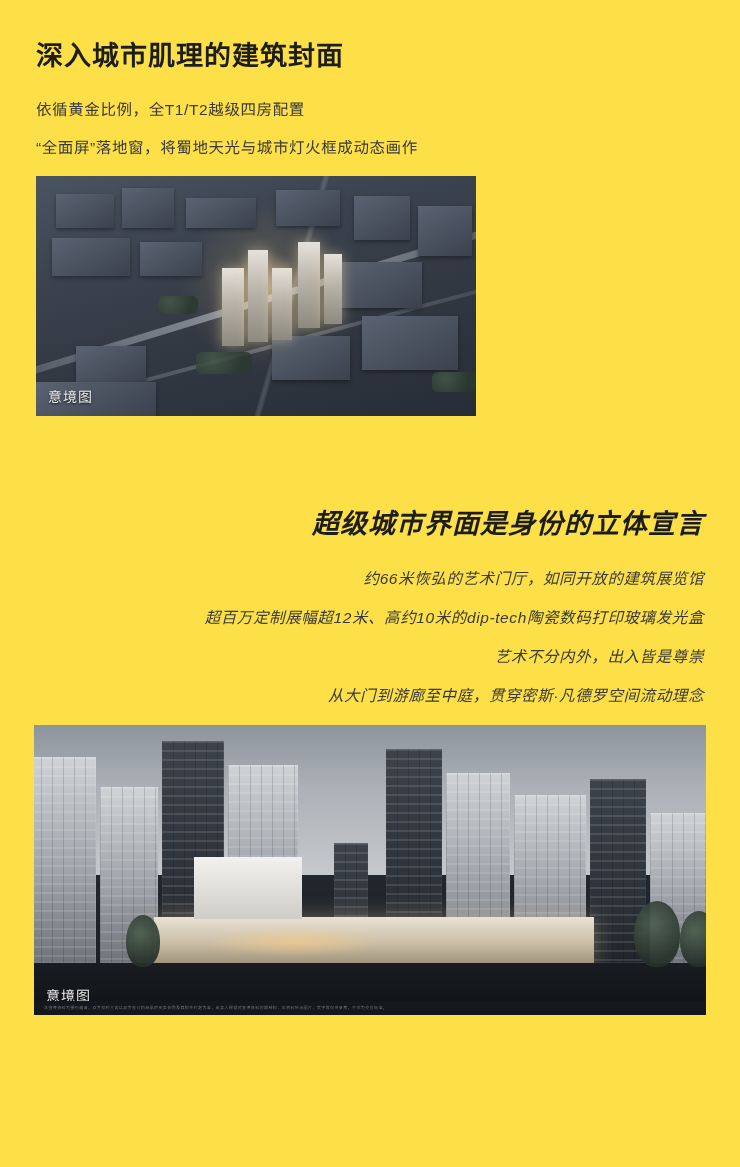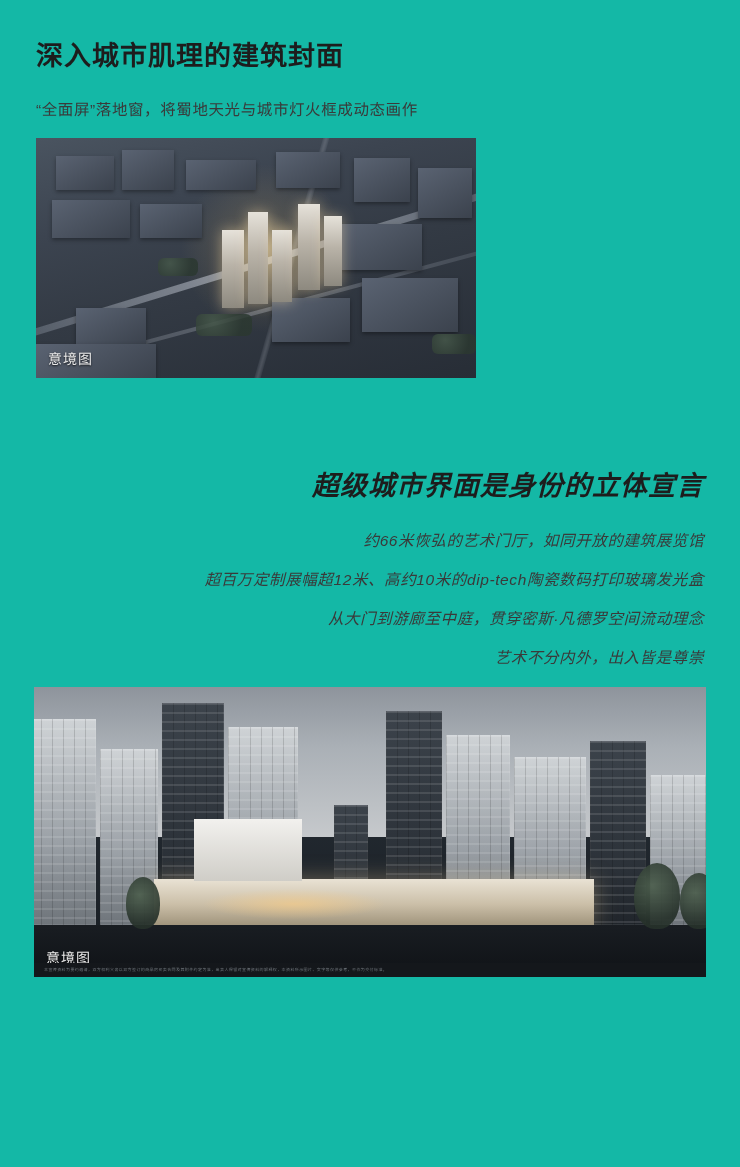--- a/index.html
+++ b/index.html
@@ -13,21 +13,21 @@
     position: relative;
     font-family: "Liberation Sans", "DejaVu Sans", sans-serif;
     color: #2b2b2b;
     overflow: hidden;
   }
 
   .page {
     width: 740px;
     height: 1167px;
     position: relative;
-    background: #14b8a6;
+    background: #fde047;
   }
 
   
   .section-one {
     padding: 40px 36px 0 36px;
     box-sizing: border-box;
   }
   .headline {
     font-size: 27px;
     font-weight: bold;
@@ -185,20 +185,21 @@
   }
 </style>
 </head>
 <body>
 
 <div class="page">
 
   <section class="section-one">
     <h1 class="headline">深入城市肌理的建筑封面</h1>
 
+    <p class="subline">依循黄金比例，全T1/T2越级四房配置</p>
     <p class="subline">“全面屏”落地窗，将蜀地天光与城市灯火框成动态画作</p>
 
     <div class="img-block aerial">
       <div class="road r1"></div>
       <div class="road r2"></div>
       <div class="road r3"></div>
 
       <div class="block" style="left:20px;  top:18px;  width:58px; height:34px;"></div>
       <div class="block" style="left:86px;  top:12px;  width:52px; height:40px;"></div>
       <div class="block" style="left:150px; top:22px;  width:70px; height:30px;"></div>
@@ -225,22 +226,22 @@
 
       <span class="img-caption">意境图</span>
     </div>
   </section>
 
   <section class="section-two">
     <h1 class="headline-2">超级城市界面是身份的立体宣言</h1>
 
     <p class="subline-2">约66米恢弘的艺术门厅，如同开放的建筑展览馆</p>
     <p class="subline-2">超百万定制展幅超12米、高约10米的dip-tech陶瓷数码打印玻璃发光盒</p>
+    <p class="subline-2">艺术不分内外，出入皆是尊崇</p>
     <p class="subline-2">从大门到游廊至中庭，贯穿密斯·凡德罗空间流动理念</p>
-    <p class="subline-2">艺术不分内外，出入皆是尊崇</p>
   </section>
 
   <div class="img-block street">
     <div class="sky"></div>
 
     <div class="bldg" style="left:-4px;  bottom:52px; width:66px;  height:206px;">
         <div class="win"></div>
       </div>
     <div class="bldg" style="left:66px;  bottom:52px; width:58px;  height:176px;">
         <div class="win"></div>

